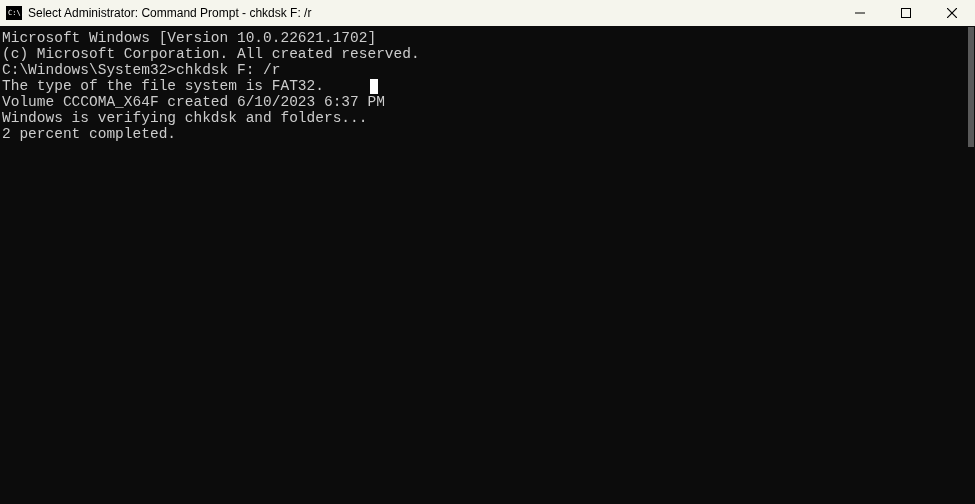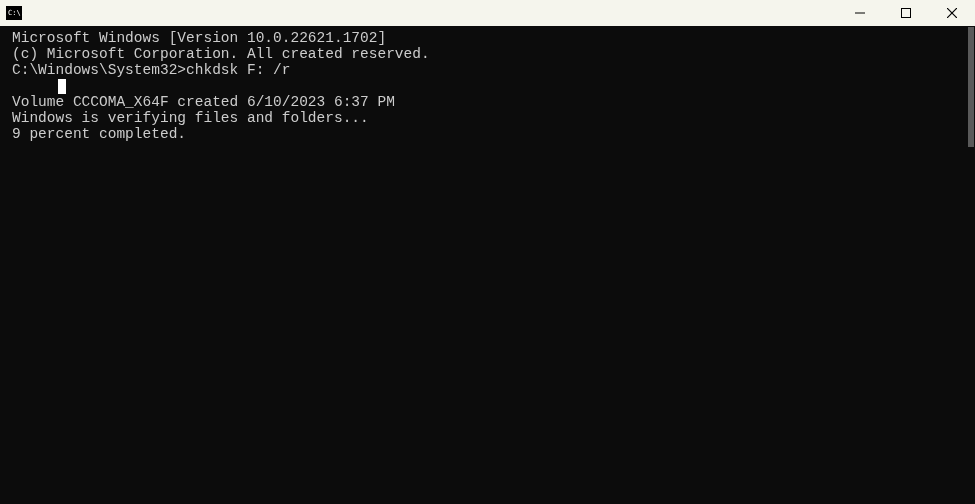--- a/index.html
+++ b/index.html
@@ -64,21 +64,21 @@
       justify-content: center;
       cursor: pointer;
     }
     .titlebar-btn svg {
       width: 10px;
       height: 10px;
     }
     .console {
       flex: 1;
       background: #0c0c0c;
-      padding: 4px 0 0 12px;
+      padding: 4px 0 0 2px;
       font-family: "Consolas", "Courier New", monospace;
       font-size: 14.5px;
       line-height: 16px;
       color: #cccccc;
       position: relative;
       overflow: hidden;
     }
     .console-line {
       white-space: pre;
     }
@@ -108,20 +108,21 @@
     }
   </style>
 </head>
 <body>
 
 <div class="window">
   <div class="titlebar">
     <div class="titlebar-icon">
       <span class="titlebar-icon-inner">C:\.</span>
     </div>
+    <span class="titlebar-title">Select Administrator: Command Prompt - chkdsk  F: /r</span>
     <div class="titlebar-controls">
       <div class="titlebar-btn">
         <svg viewBox="0 0 10 10">
             <line x1="0" y1="5" x2="10" y2="5" stroke="#000" stroke-width="1"></line>
           </svg>
       </div>
       <div class="titlebar-btn">
         <svg viewBox="0 0 10 10">
             <rect x="0.5" y="0.5" width="9" height="9" fill="none" stroke="#000" stroke-width="1"></rect>
           </svg>
@@ -133,22 +134,22 @@
           </svg>
       </div>
     </div>
   </div>
 
   <div class="console">
     <div class="console-line">Microsoft Windows [Version 10.0.22621.1702]</div>
     <div class="console-line">(c) Microsoft Corporation. All created reserved.</div>
     <div class="console-line"></div>
     <div class="console-line">C:\Windows\System32&gt;chkdsk F: /r</div>
-    <div class="console-line"><span class="cursor-block"></span></div>
+    <div class="console-line"><span>The type of the file system is FAT32.</span><span class="cursor-block"></span></div>
     <div class="console-line">Volume CCCOMA_X64F created 6/10/2023 6:37 PM</div>
-    <div class="console-line">Windows is verifying files and folders...</div>
-    <div class="console-line">9 percent completed.</div>
+    <div class="console-line">Windows is verifying chkdsk and folders...</div>
+    <div class="console-line">2 percent completed.</div>
 
     <div class="scrollbar">
       <div class="scrollbar-thumb"></div>
     </div>
   </div>
 </div>
 
 </body></html>

